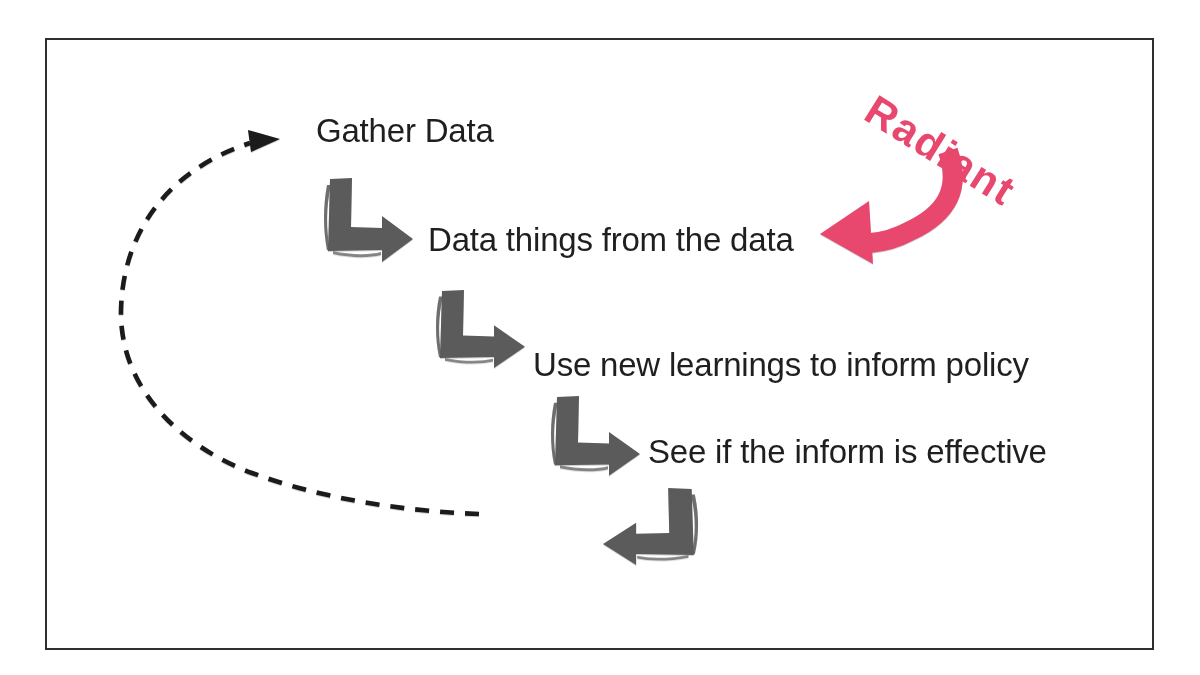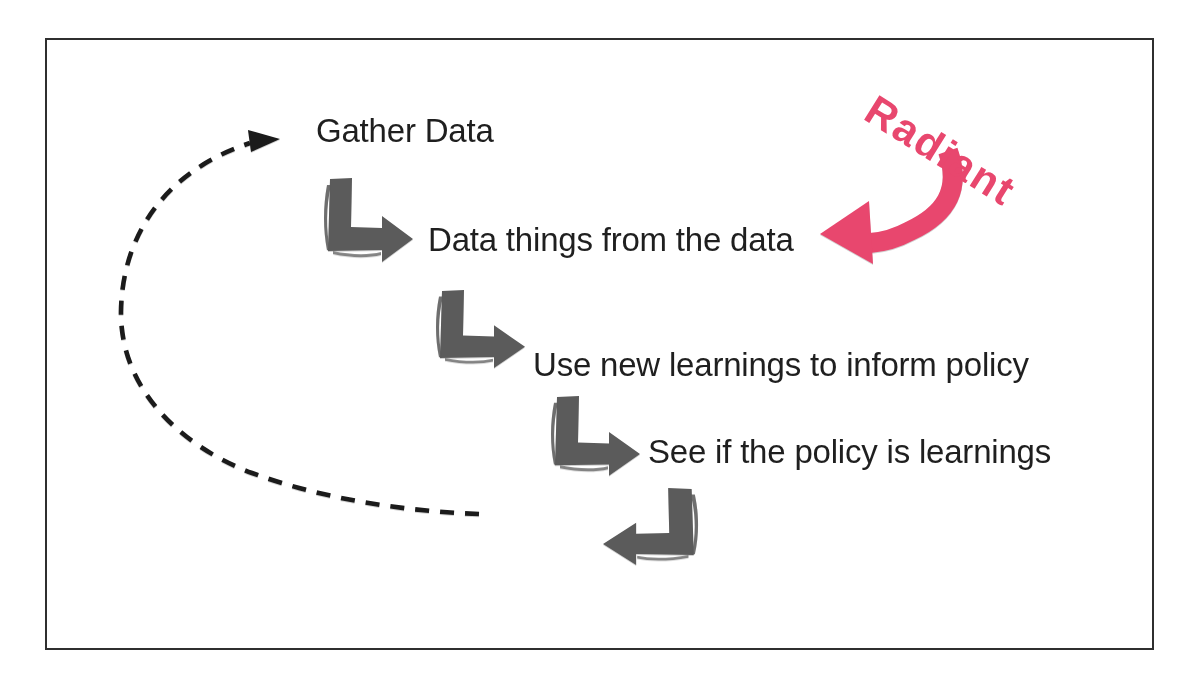--- a/index.html
+++ b/index.html
@@ -79,17 +79,17 @@
 
     <g>
       <path d="M948,151 C962,191 944,215 910,231 C897,238 884,242 870,243" fill="none" style="stroke:var(--accent)" stroke-width="20"></path>
       <polygon points="820,234 869,201 873,264" style="fill:var(--accent)"></polygon>
     </g>
   </svg>
 
   <div class="step step-gather">Gather Data</div>
   <div class="step step-learn">Data things from the data</div>
   <div class="step step-use">Use new learnings to inform policy</div>
-  <div class="step step-see">See if the policy is learnings</div>
+  <div class="step step-see">See if the inform is effective</div>
 
   <div class="radiant">Radiant</div>
 
 </div>
 
 </body></html>

